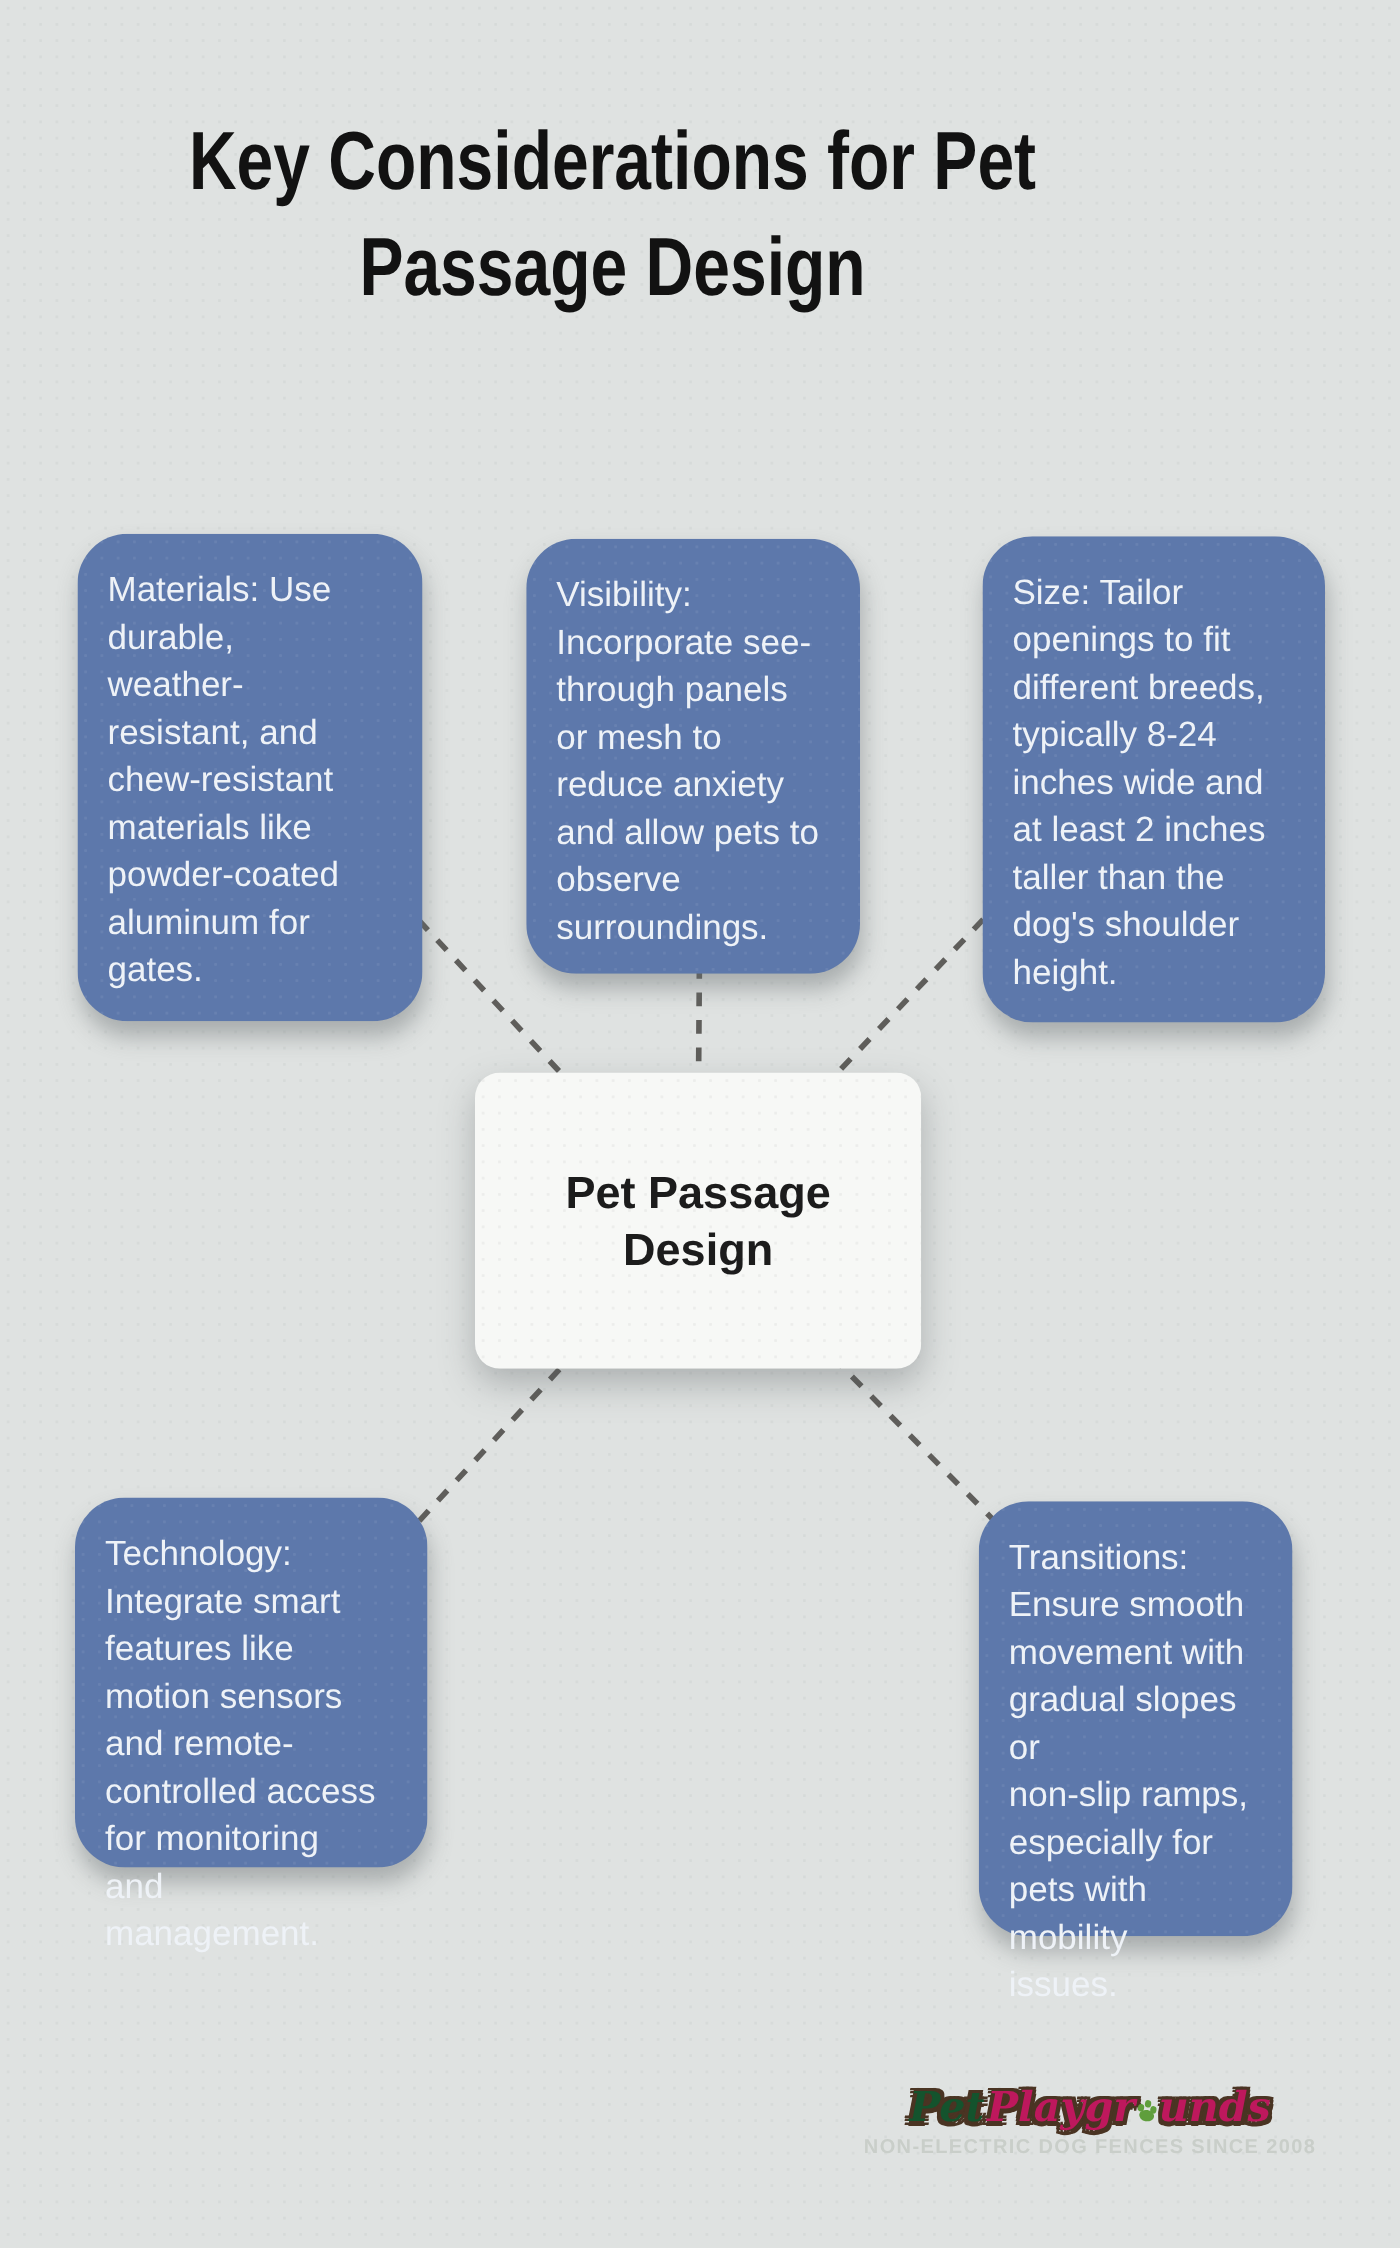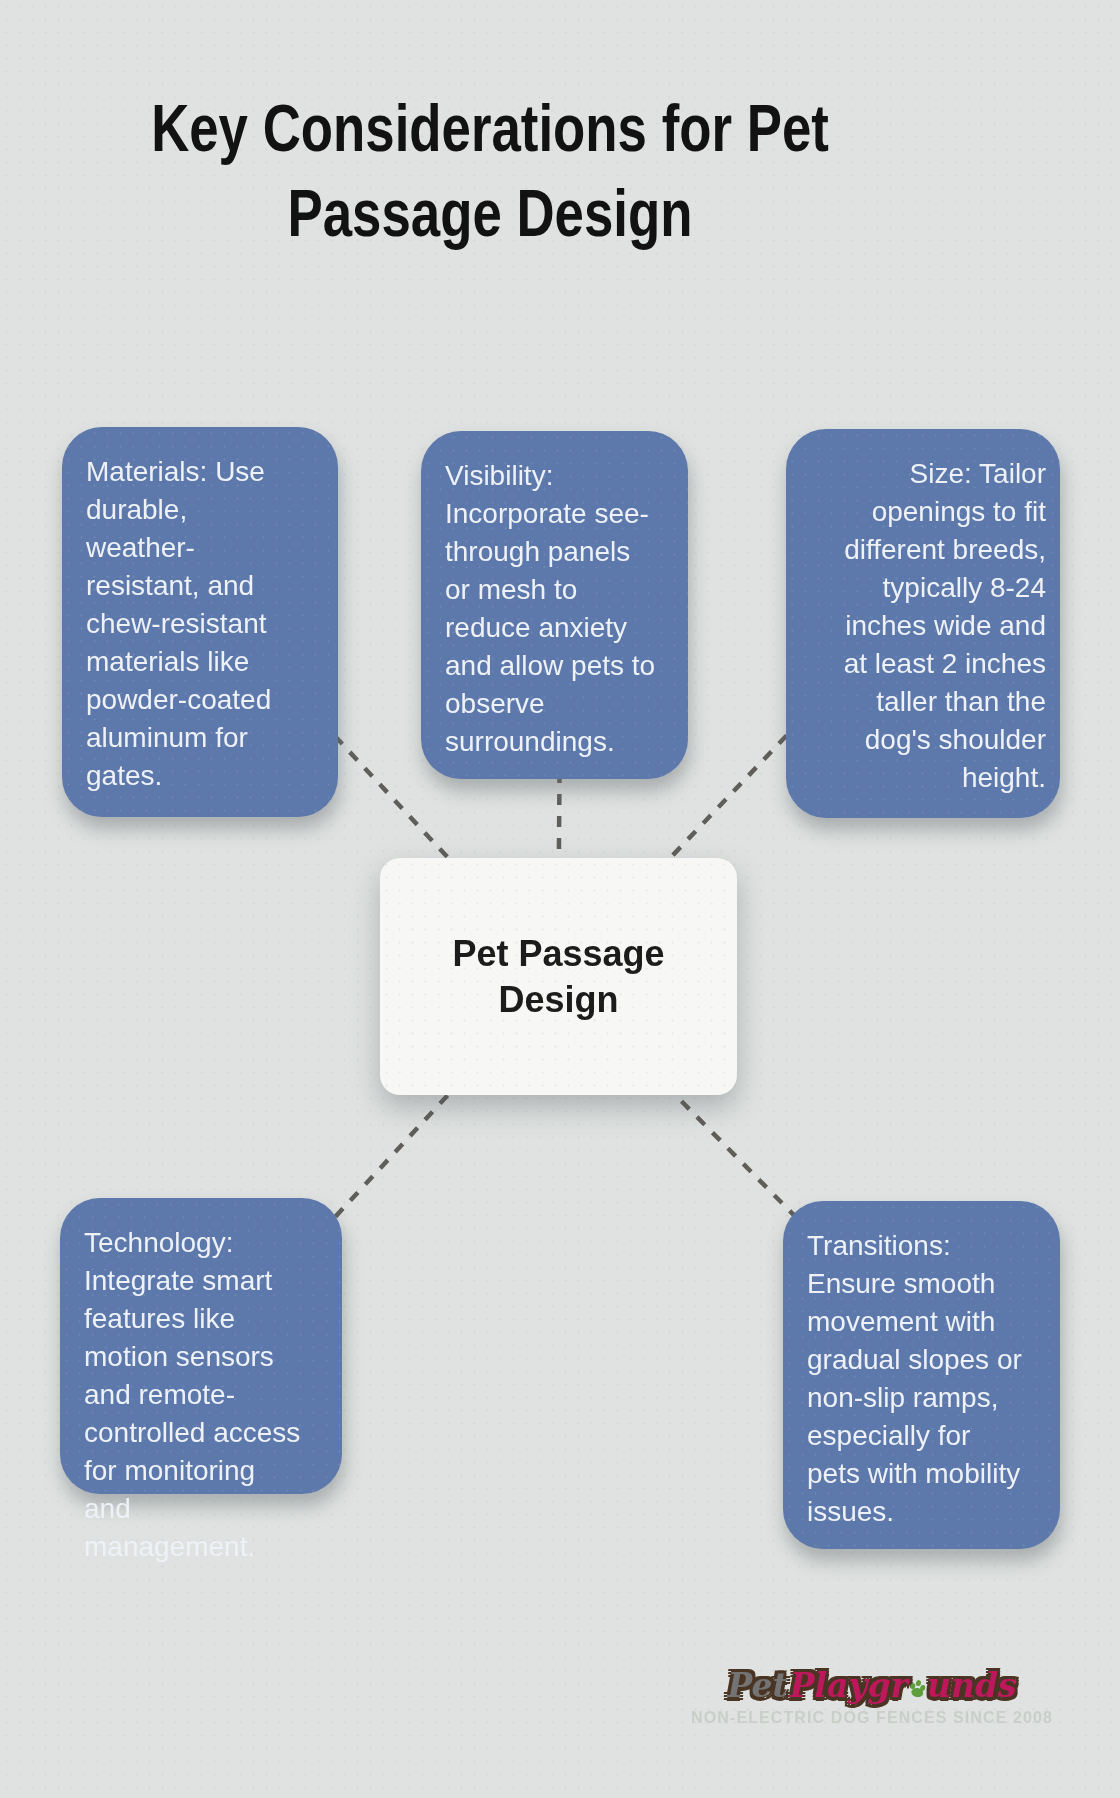--- a/index.html
+++ b/index.html
@@ -28,23 +28,23 @@
     border-radius:40px;
     box-shadow:2px 12px 18px rgba(105,110,112,0.45);
     padding:26px 14px 24px 24px;
     margin-top:31px;
   }
   .node-text{
     color:#eef2f7;font-size:28px;line-height:38px;white-space:pre-line;
   }
   .node-materials  {left:62px;  top:396px; width:276px; height:390px;}
   .node-visibility {left:421px; top:400px; width:267px; height:348px;}
-  .node-size       {left:786px; top:398px; width:274px; height:389px;text-align:right;}
+  .node-size       {left:786px; top:398px; width:274px; height:389px;}
   .node-technology {left:60px;  top:1167px;width:282px; height:296px;}
-  .node-transitions{left:783px; top:1170px;width:277px; height:348px;}
+  .node-transitions{left:783px; top:1170px;width:251px; height:348px;}
 
   .center-node{
     position:absolute;z-index:2;left:380px;top:858px;width:357px;height:237px;
     box-sizing:border-box;border-radius:20px;
     background-color:#f7f8f6;
     background-image:radial-gradient(rgba(0,0,0,0.045) 1px, transparent 1.4px);
     background-size:13px 13px;
     box-shadow:0 12px 28px rgba(80,85,88,0.35);
     display:flex;align-items:center;justify-content:center;
   }
@@ -54,21 +54,21 @@
   }
 
   .logo{position:absolute;z-index:2;right:67px;top:1666px;text-align:center;}
   .wordmark{
     font-family:"DejaVu Serif", serif;font-style:italic;font-weight:bold;
     font-size:33px;line-height:40px;white-space:nowrap;
     text-shadow:-3px -3px 0 #4a3423,-3px 0 0 #4a3423,-3px 3px 0 #4a3423,
                  0 -3px 0 #4a3423,0 4px 0 #4a3423,
                  3px -3px 0 #4a3423,3px 0 0 #4a3423,3px 3px 0 #4a3423;
   }
-  .w-pet{color:#737373;margin-right:2px;}
+  .w-pet{color:#14532d;margin-right:2px;}
   .w-play{color:#be185d;}
   .paw-icon{position:relative;display:inline-block;width:15px;height:17px;margin:0 2px;transform:rotate(10deg);vertical-align:baseline;}
   .paw-icon i{position:absolute;background:#5f9e3c;border-radius:50%;}
   .paw-icon .pad{left:2px;bottom:0;width:12px;height:9px;}
   .paw-icon .t1{left:0;top:4px;width:5px;height:6px;}
   .paw-icon .t2{left:5px;top:0;width:5px;height:6px;}
   .paw-icon .t3{left:10px;top:4px;width:5px;height:6px;}
   .tagline{
     margin-top:3px;font-size:16px;letter-spacing:1.1px;color:#c9cec9;
     font-weight:bold;white-space:nowrap;

